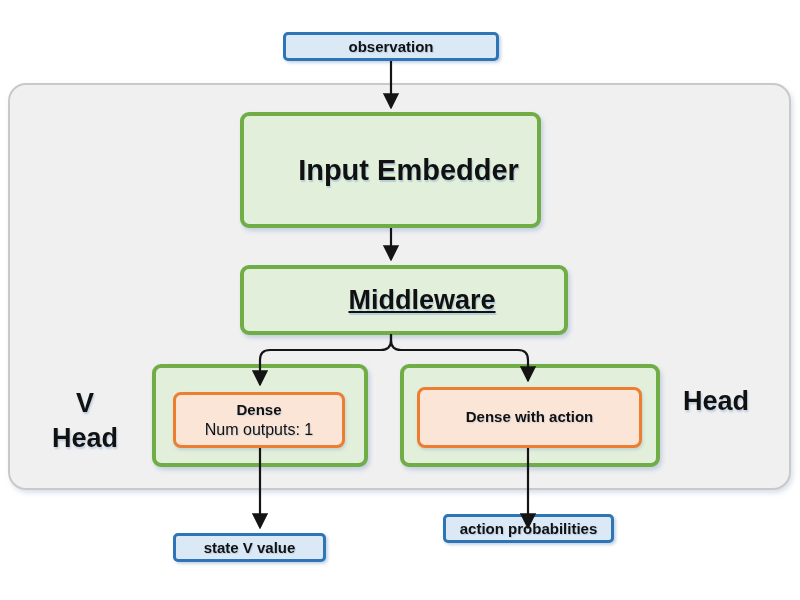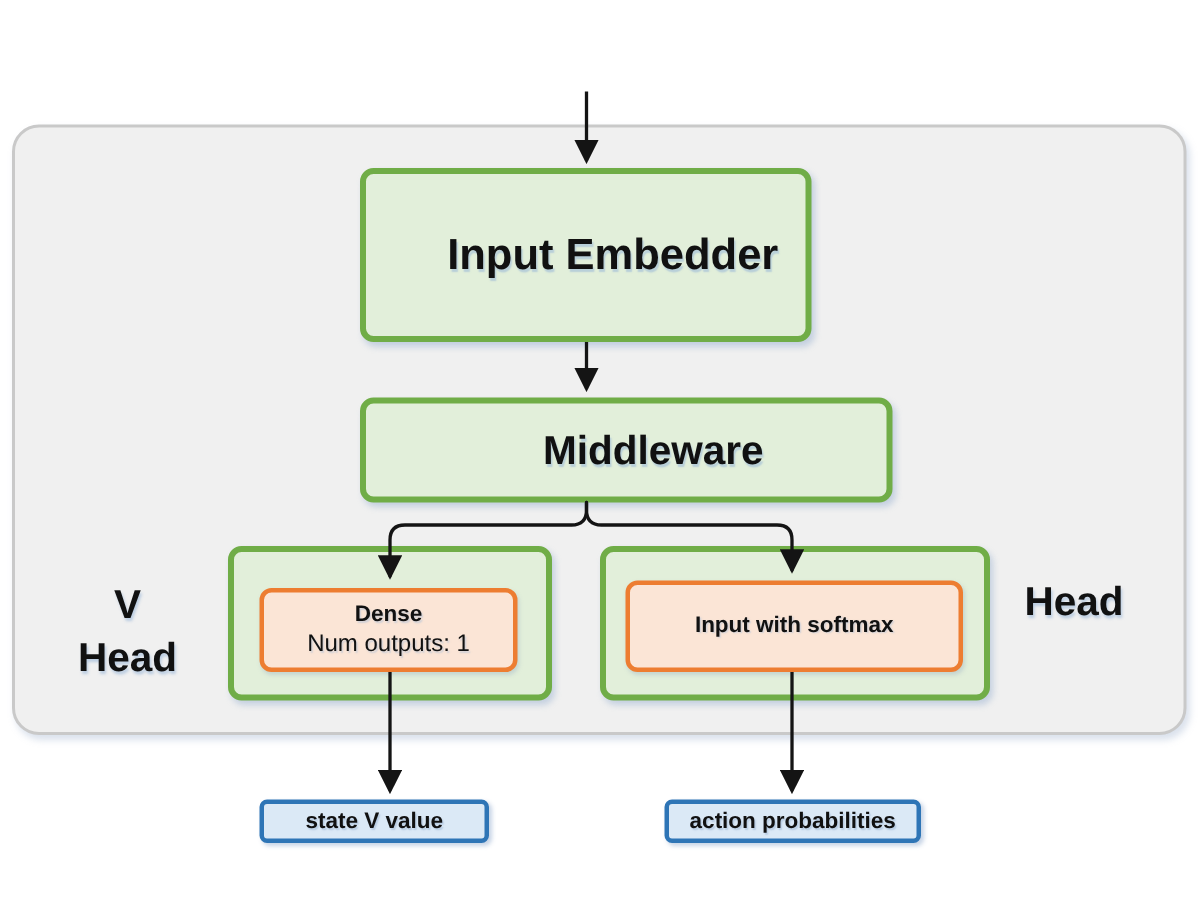--- a/index.html
+++ b/index.html
@@ -39,57 +39,60 @@
   }
   .orange-box .dense-title{font-weight:bold;font-size:15px;line-height:1.35;}
   .orange-box .dense-sub{font-weight:normal;font-size:16px;line-height:1.25;}
   .head-label{
     position:absolute;width:120px;text-align:center;
     font-weight:bold;font-size:27px;line-height:1.28;color:#111;
     text-shadow:1px 2px 2px rgba(150,180,215,0.6);
   }
   svg.arrows{position:absolute;left:0;top:0;pointer-events:none;}
   #input-embedder{left:240px;top:112px;width:301px;height:116px;font-size:29px;}
-  #middleware{left:240px;top:265px;width:355px;height:70px;font-size:27px;}
+  #middleware{left:240px;top:265px;width:328px;height:70px;font-size:27px;text-decoration:underline;}
   #v-head-box{left:152px;top:364px;width:216px;height:103px;}
   #policy-head-box{left:400px;top:364px;width:260px;height:103px;}
   #v-dense{left:173px;top:392px;width:172px;height:56px;}
   #policy-dense{left:417px;top:387px;width:225px;height:61px;}
   #obs-box{left:283px;top:32px;width:216px;}
   #state-v-box{left:173px;top:533px;width:153px;}
-  #action-prob-box{left:443px;top:533px;width:171px;}
+  #action-prob-box{left:443px;top:514px;width:171px;}
   #v-head-label{left:25px;top:386px;}
   #policy-head-label{left:656px;top:384px;}
 </style>
 </head>
 <body>
 
 <div class="canvas">
 
   <div class="gray-container"></div>
 
+  <div class="io-box" id="obs-box">
+    <span>observation</span>
+  </div>
 
   <div class="green-box" id="input-embedder">
     <span>Input Embedder</span>
   </div>
 
   <div class="green-box" id="middleware">
     <span>Middleware</span>
   </div>
 
   <div class="green-box" id="v-head-box"></div>
   <div class="green-box" id="policy-head-box"></div>
 
   <div class="orange-box" id="v-dense">
     <span class="dense-title">Dense</span>
     <span class="dense-sub">Num outputs: 1</span>
   </div>
 
   <div class="orange-box" id="policy-dense">
-    <span class="dense-title">Input with softmax</span>
+    <span class="dense-title">Dense with action</span>
   </div>
 
   <div class="head-label" id="v-head-label">
     <div>V</div>
     <div>Head</div>
   </div>
 
   <div class="head-label" id="policy-head-label">
     <div>Head</div>
   </div>

